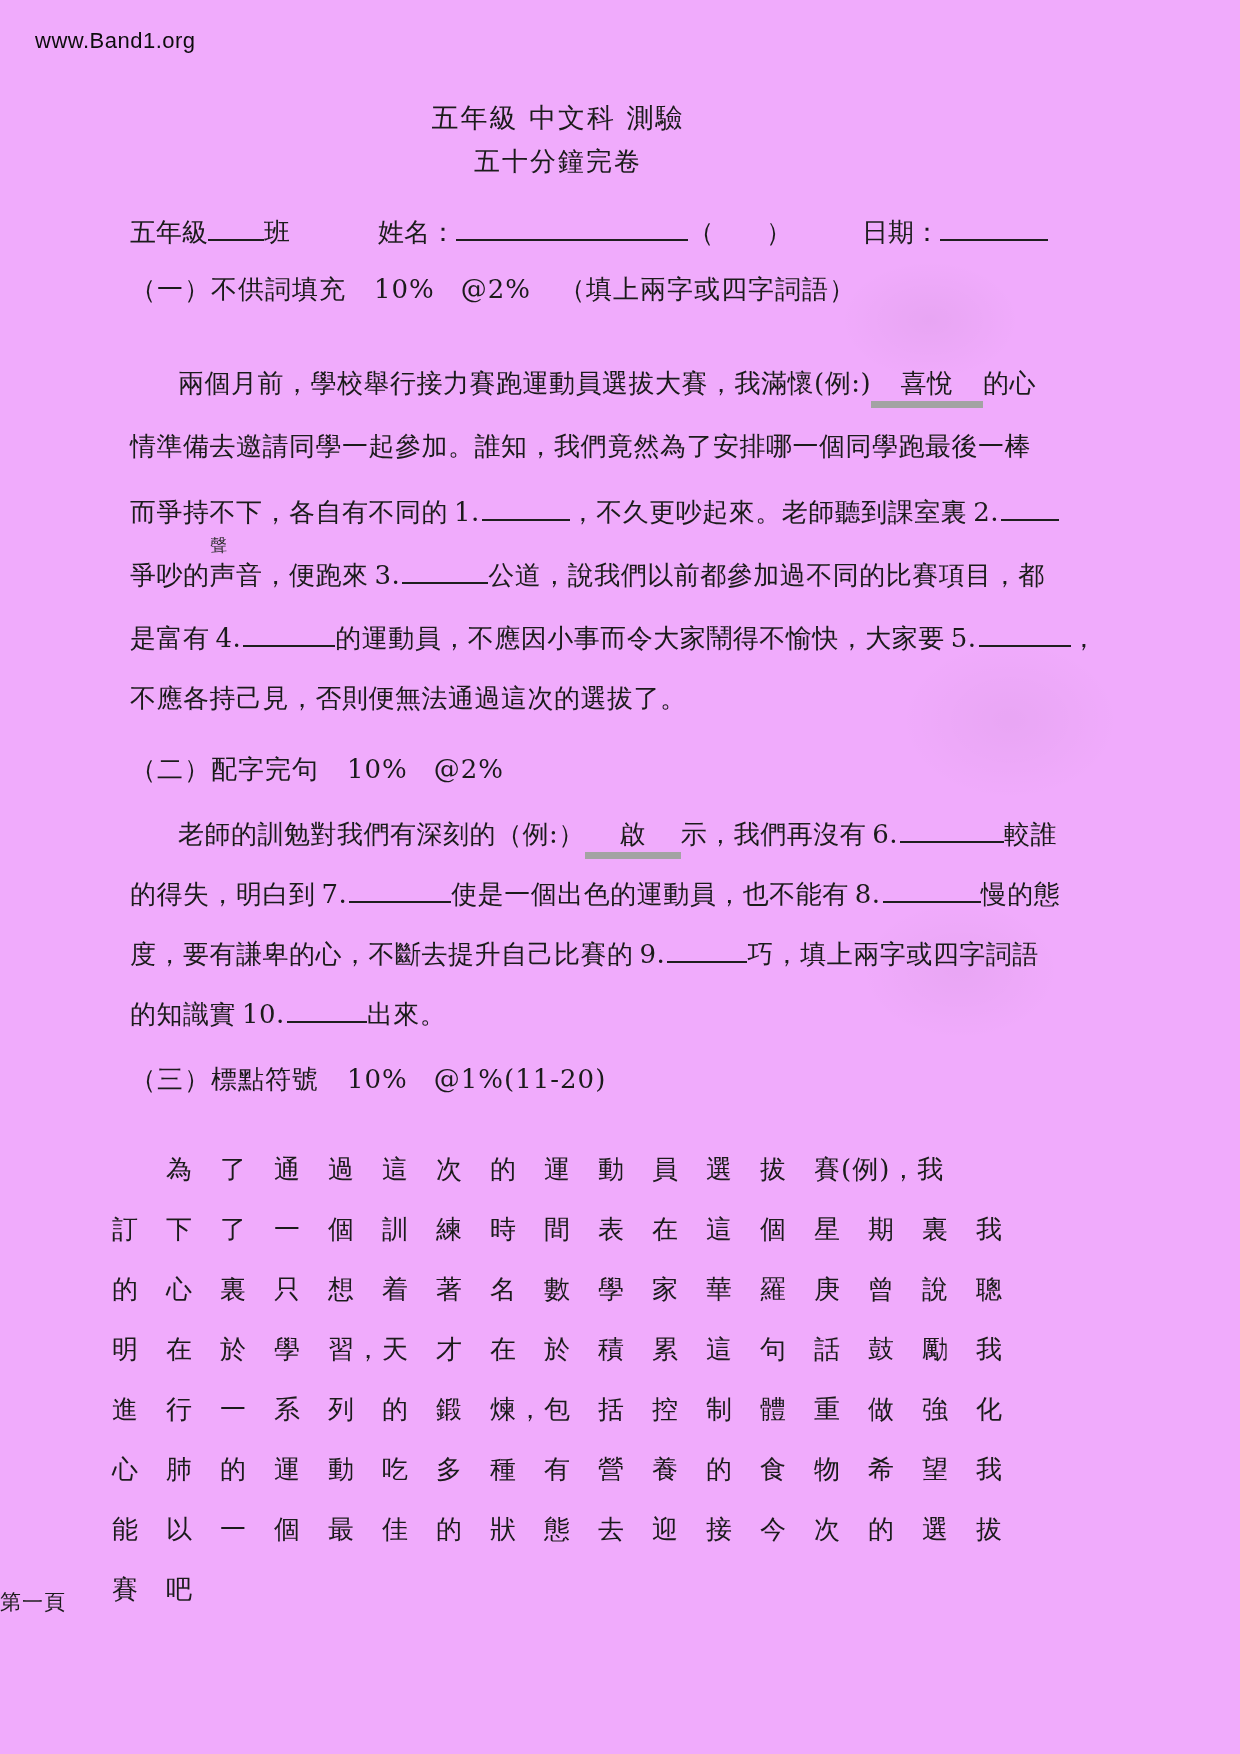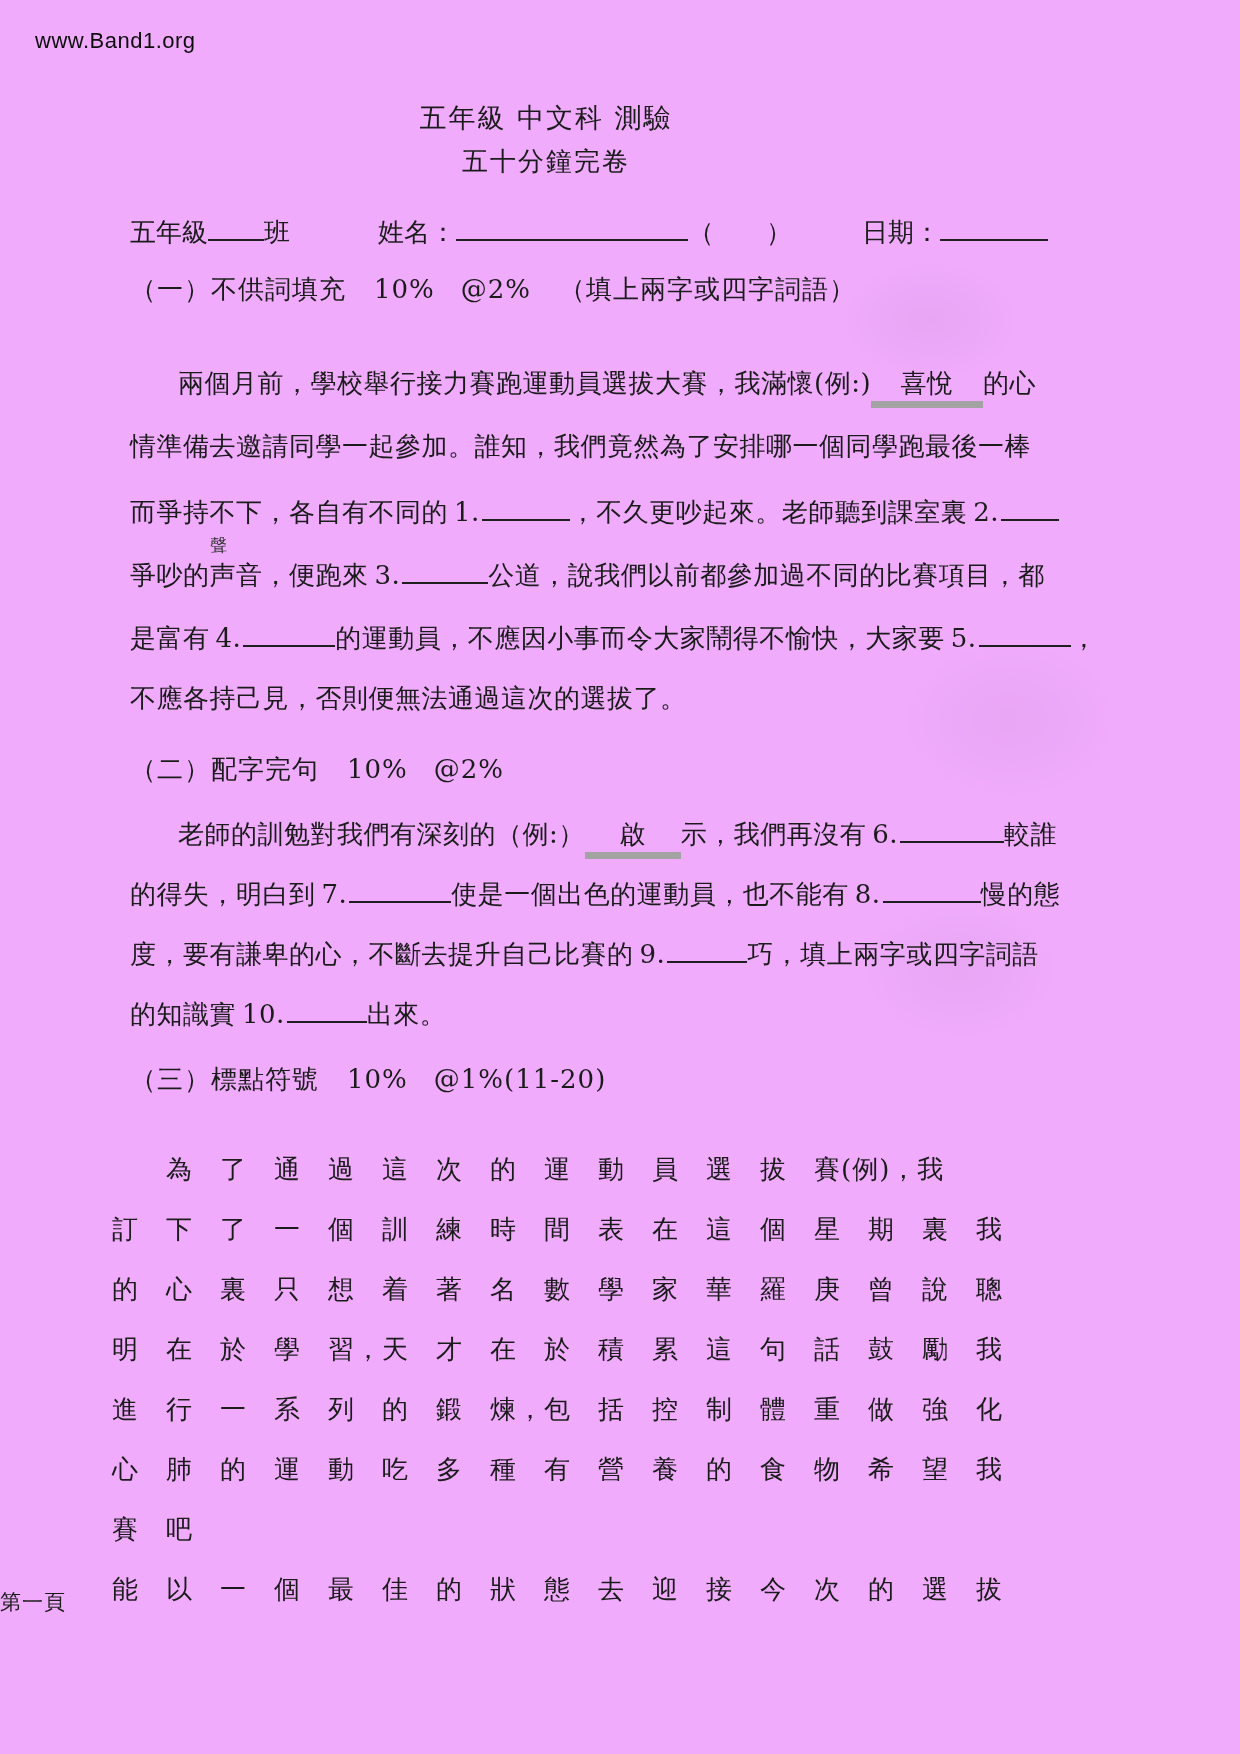--- a/index.html
+++ b/index.html
@@ -14,21 +14,21 @@
   .smudge{position:absolute;border-radius:50%;pointer-events:none;}
   .sm1{left:840px;top:260px;width:180px;height:120px;background:radial-gradient(closest-side,rgba(0,0,0,0.035),rgba(0,0,0,0));}
   .sm2{left:900px;top:640px;width:220px;height:160px;background:radial-gradient(closest-side,rgba(0,0,0,0.03),rgba(0,0,0,0));}
   .sm3{left:860px;top:900px;width:200px;height:140px;background:radial-gradient(closest-side,rgba(0,0,0,0.03),rgba(0,0,0,0));}
 
   .watermark{
     position:absolute;left:35px;top:28px;
     font-family:"Liberation Sans","DejaVu Sans",sans-serif;
     font-size:22px;color:#0d0d0d;letter-spacing:0.5px;
   }
-  .titleblock{position:absolute;top:100px;left:4px;width:1066px;text-align:center;padding-left:9px;}
+  .titleblock{position:absolute;top:100px;left:16px;width:1066px;text-align:center;padding-left:9px;}
   .titleblock .t1{font-size:27px;letter-spacing:2px;}
   .titleblock .t2{font-size:26px;letter-spacing:2px;margin-top:8px;}
 
   .headrow{
     position:absolute;top:212px;left:130px;width:980px;
     font-size:26px;display:flex;align-items:baseline;white-space:nowrap;
   }
   .blank{
     display:inline-block;border-bottom:2px solid #1f1f1f;
     height:1.05em;vertical-align:baseline;
@@ -137,19 +137,19 @@
     <span class="sh-part">（三）標點符號</span><span class="sh-pct">10%</span><span>@1%(11-20)</span>
   </div>
 
   <div class="grid" style="top:1152px">
     <div class="grid-row">　　為　了　通　過　這　次　的　運　動　員　選　拔　賽(例)，我</div>
     <div class="grid-row">訂　下　了　一　個　訓　練　時　間　表　在　這　個　星　期　裏　我</div>
     <div class="grid-row">的　心　裏　只　想　着　著　名　數　學　家　華　羅　庚　曾　說　聰</div>
     <div class="grid-row">明　在　於　學　習，天　才　在　於　積　累　這　句　話　鼓　勵　我</div>
     <div class="grid-row">進　行　一　系　列　的　鍛　煉，包　括　控　制　體　重　做　強　化</div>
     <div class="grid-row">心　肺　的　運　動　吃　多　種　有　營　養　的　食　物　希　望　我</div>
+    <div class="grid-row">能　以　一　個　最　佳　的　狀　態　去　迎　接　今　次　的　選　拔</div>
     <div class="grid-row">賽　吧</div>
-    <div class="grid-row">能　以　一　個　最　佳　的　狀　態　去　迎　接　今　次　的　選　拔</div>
   </div>
 
   <div class="footer">第一頁</div>
 
 </div>
 
 </body></html>

